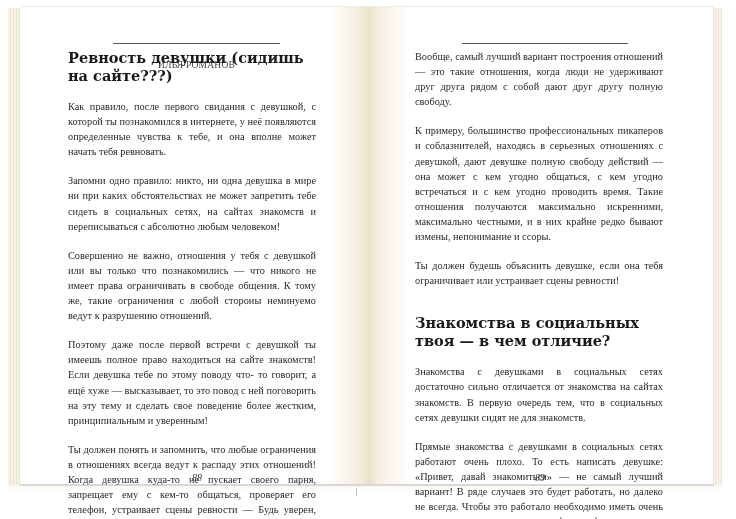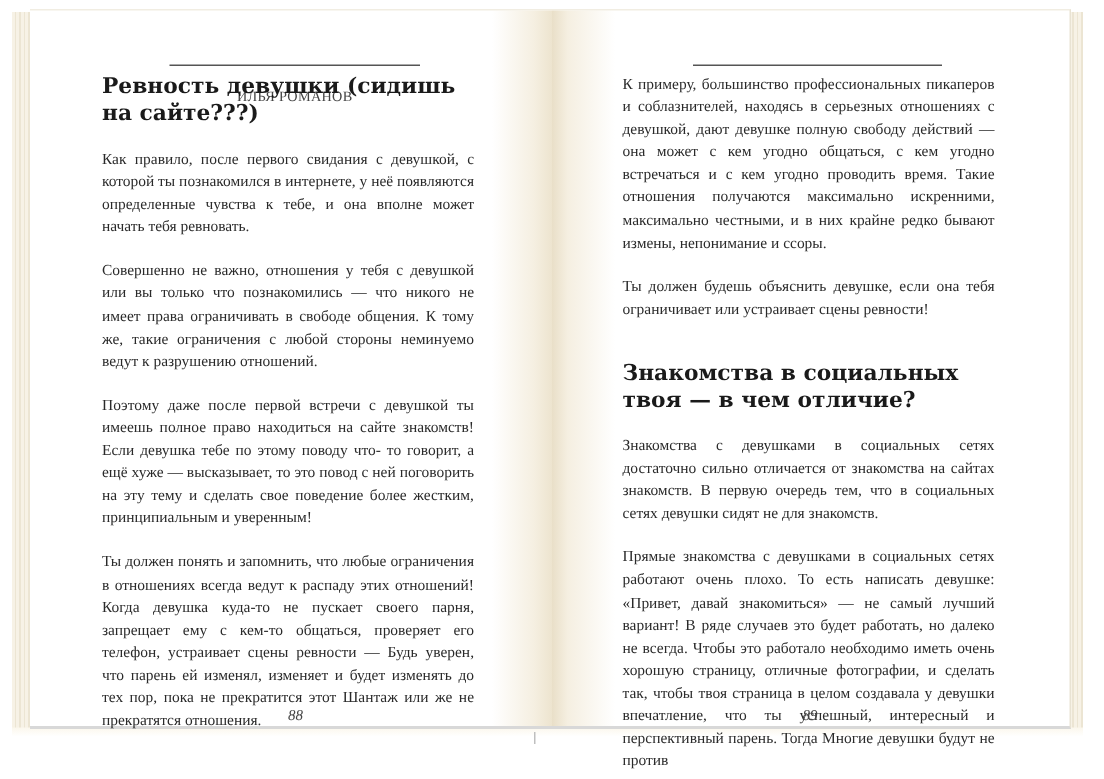--- a/index.html
+++ b/index.html
@@ -82,31 +82,33 @@
   </div>
 
   <div class="spine-tick"></div>
 
   <div class="running-head" style="left:113px;width:167px;">ИЛЬЯ РОМАНОВ</div>
   <div class="rule" style="left:113px;width:167px;"></div>
 
   <div class="col" style="left:68px;top:49px;width:248px;">
     <h2>Ревность девушки (сидишь на сайте???)</h2>
     <p>Как правило, после первого свидания с девушкой, с которой ты познакомился в интернете, у неё появляются определенные чувства к тебе, и она вполне может начать тебя ревновать.</p>
+    <p>Запомни одно правило: никто, ни одна девушка в мире ни при каких обстоятельствах не может запретить тебе сидеть в социальных сетях, на сайтах знакомств и переписываться с абсолютно любым человеком!</p>
     <p>Совершенно не важно, отношения у тебя с девушкой или вы только что познакомились — что никого не имеет права ограничивать в свободе общения. К тому же, такие ограничения с любой стороны неминуемо ведут к разрушению отношений.</p>
     <p>Поэтому даже после первой встречи с девушкой ты имеешь полное право находиться на сайте знакомств! Если девушка тебе по этому поводу что- то говорит, а ещё хуже — высказывает, то это повод с ней поговорить на эту тему и сделать свое поведение более жестким, принципиальным и уверенным!</p>
     <p>Ты должен понять и запомнить, что любые ограничения в отношениях всегда ведут к распаду этих отношений! Когда девушка куда-то не пускает своего парня, запрещает ему с кем-то общаться, проверяет его телефон, устраивает сцены ревности — Будь уверен, что парень ей изменял, изменяет и будет изменять до тех пор, пока не прекратится этот Шантаж или же не прекратятся отношения.</p>
 
   </div>
 
   <div class="pnum" style="left:177px;">88</div>
 
   <div class="rule" style="left:462px;width:166px;"></div>
 
   <div class="col" style="left:415px;top:49px;width:248px;">
+    <p>Вообще, самый лучший вариант построения отношений — это такие отношения, когда люди не удерживают друг друга рядом с собой дают друг другу полную свободу.</p>
     <p>К примеру, большинство профессиональных пикаперов и соблазнителей, находясь в серьезных отношениях с девушкой, дают девушке полную свободу действий — она может с кем угодно общаться, с кем угодно встречаться и с кем угодно проводить время. Такие отношения получаются максимально искренними, максимально честными, и в них крайне редко бывают измены, непонимание и ссоры.</p>
     <p style="margin-bottom:26px;">Ты должен будешь объяснить девушке, если она тебя ограничивает или устраивает сцены ревности!</p>
     <h2>Знакомства в социальных твоя — в чем отличие?</h2>
     <p>Знакомства с девушками в социальных сетях достаточно сильно отличается от знакомства на сайтах знакомств. В первую очередь тем, что в социальных сетях девушки сидят не для знакомств.</p>
     <p>Прямые знакомства с девушками в социальных сетях работают очень плохо. То есть написать девушке: «Привет, давай знакомиться» — не самый лучший вариант! В ряде случаев это будет работать, но далеко не всегда. Чтобы это работало необходимо иметь очень хорошую страницу, отличные фотографии, и сделать так, чтобы твоя страница в целом создавала у девушки впечатление, что ты успешный, интересный и перспективный парень. Тогда Многие девушки будут не против</p>
 
   </div>
 
   <div class="pnum" style="left:520px;">89</div>
 </div>

